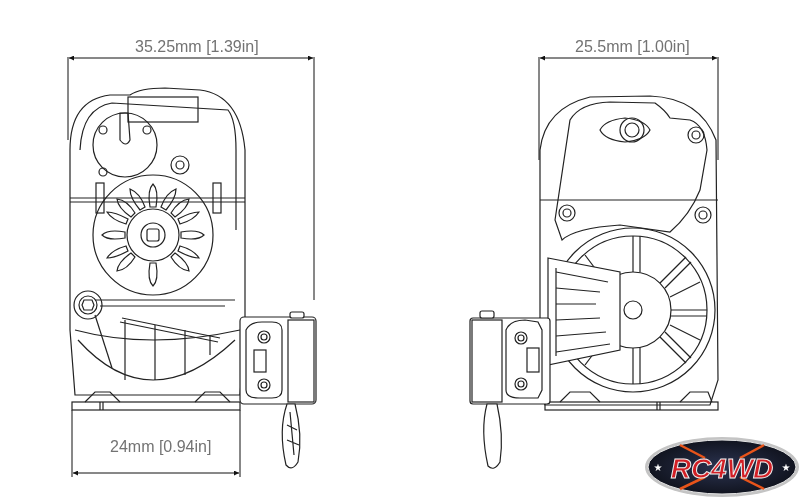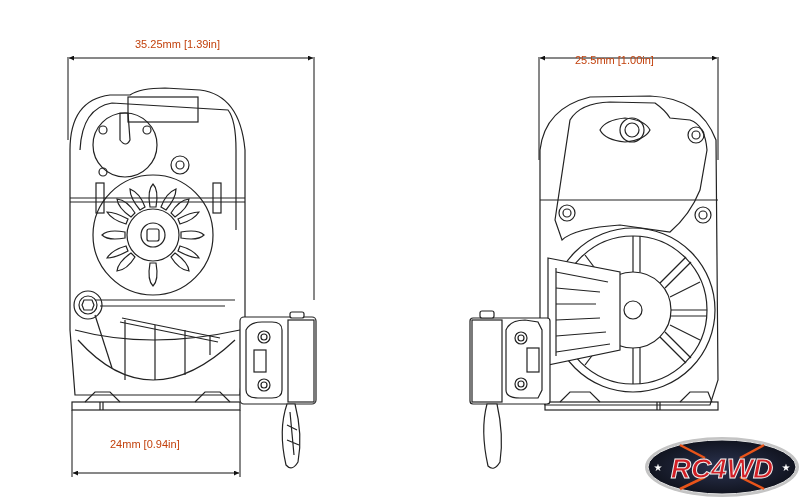--- a/index.html
+++ b/index.html
@@ -1,17 +1,17 @@
 <!DOCTYPE html>
 <html><head>
 <meta charset="utf-8">
 <style>
   html, body { margin: 0; padding: 0; background: #ffffff; }
   body { width: 800px; height: 500px; position: relative; overflow: hidden; font-family: "Liberation Sans", sans-serif; }
-  .dim-label { position: absolute; font-size: 11px; color: #c2410c; white-space: nowrap; }
+  .dim-label { position: absolute; font-size: 16px; color: #737373; white-space: nowrap; }
   svg.drawing { position: absolute; left: 0; top: 0; }
   .logo-text { font-family: "Liberation Sans", sans-serif; font-weight: bold; font-style: italic; }
 </style>
 </head>
 <body>
 
 <svg class="drawing" width="800" height="500" viewBox="0 0 800 500" xmlns="http://www.w3.org/2000/svg">
   <defs>
     <marker id="arr" viewBox="0 0 10 10" refX="10" refY="5" markerWidth="9" markerHeight="5" orient="auto-start-reverse">
       <path d="M0,0 L10,5 L0,10 z" fill="#111"></path>
@@ -193,14 +193,14 @@
       <line x1="680" y1="489" x2="705" y2="477"></line>
       <line x1="764" y1="489" x2="740" y2="477"></line>
     </g>
     <text x="658" y="471" font-size="10" fill="#ffffff" text-anchor="middle">★</text>
     <text x="786" y="471" font-size="10" fill="#ffffff" text-anchor="middle">★</text>
     <text x="722" y="478" class="logo-text" font-size="28" fill="#d21f25" stroke="#f0f0f0" stroke-width="1" text-anchor="middle">RC4WD</text>
   </g>
 </svg>
 
 <div class="dim-label" style="left:135px; top:38px;">35.25mm [1.39in]</div>
-<div class="dim-label" style="left:575px; top:38px;margin-top:16px;">25.5mm [1.00in]</div>
+<div class="dim-label" style="left:575px; top:38px;">25.5mm [1.00in]</div>
 <div class="dim-label" style="left:110px; top:438px;">24mm [0.94in]</div>
 
 </body></html>

